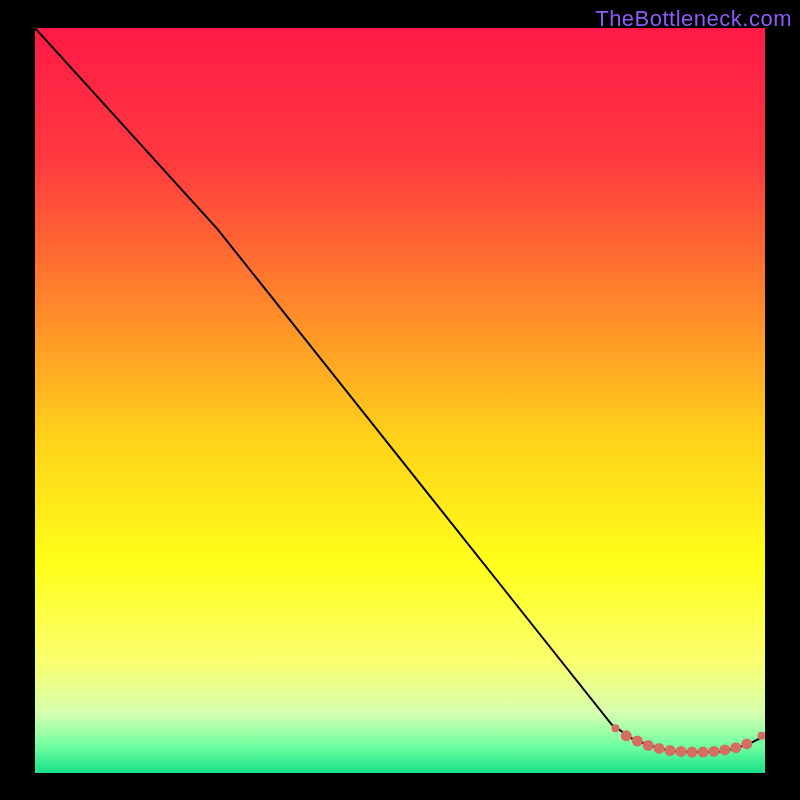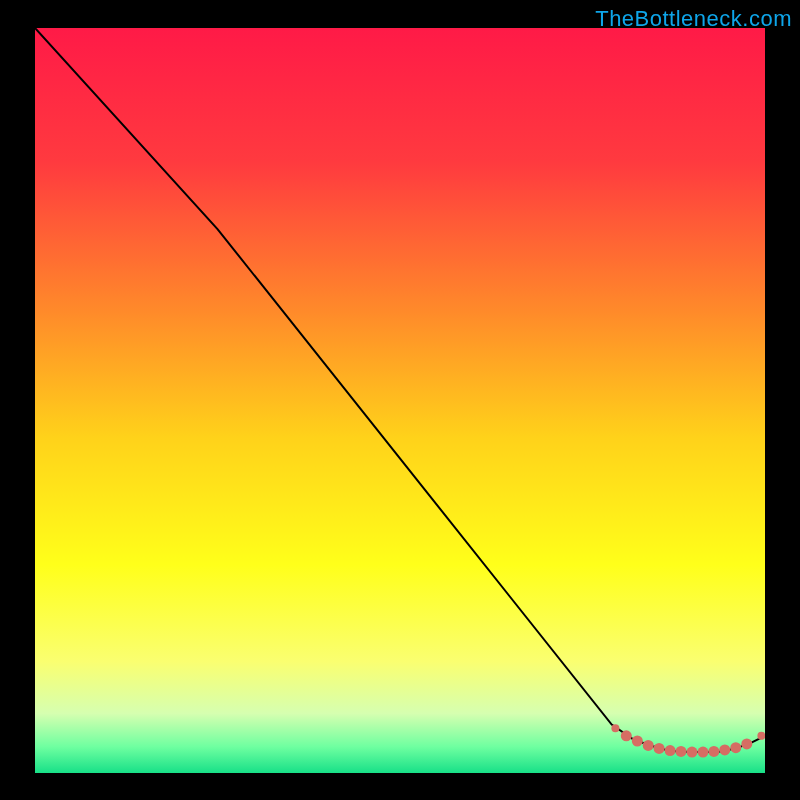--- a/index.html
+++ b/index.html
@@ -14,21 +14,21 @@
   .frame {
     position: relative;
     width: 800px;
     height: 800px;
     background: #000;
   }
   .watermark {
     position: absolute;
     top: 6px;
     right: 8px;
-    color: #0ea5e9;
+    color: #8b5cf6;
     font-size: 22px;
     font-weight: 500;
     letter-spacing: 0.5px;
     user-select: none;
   }
   .plot {
     position: absolute;
     left: 35px;
     top: 28px;
     width: 730px;

